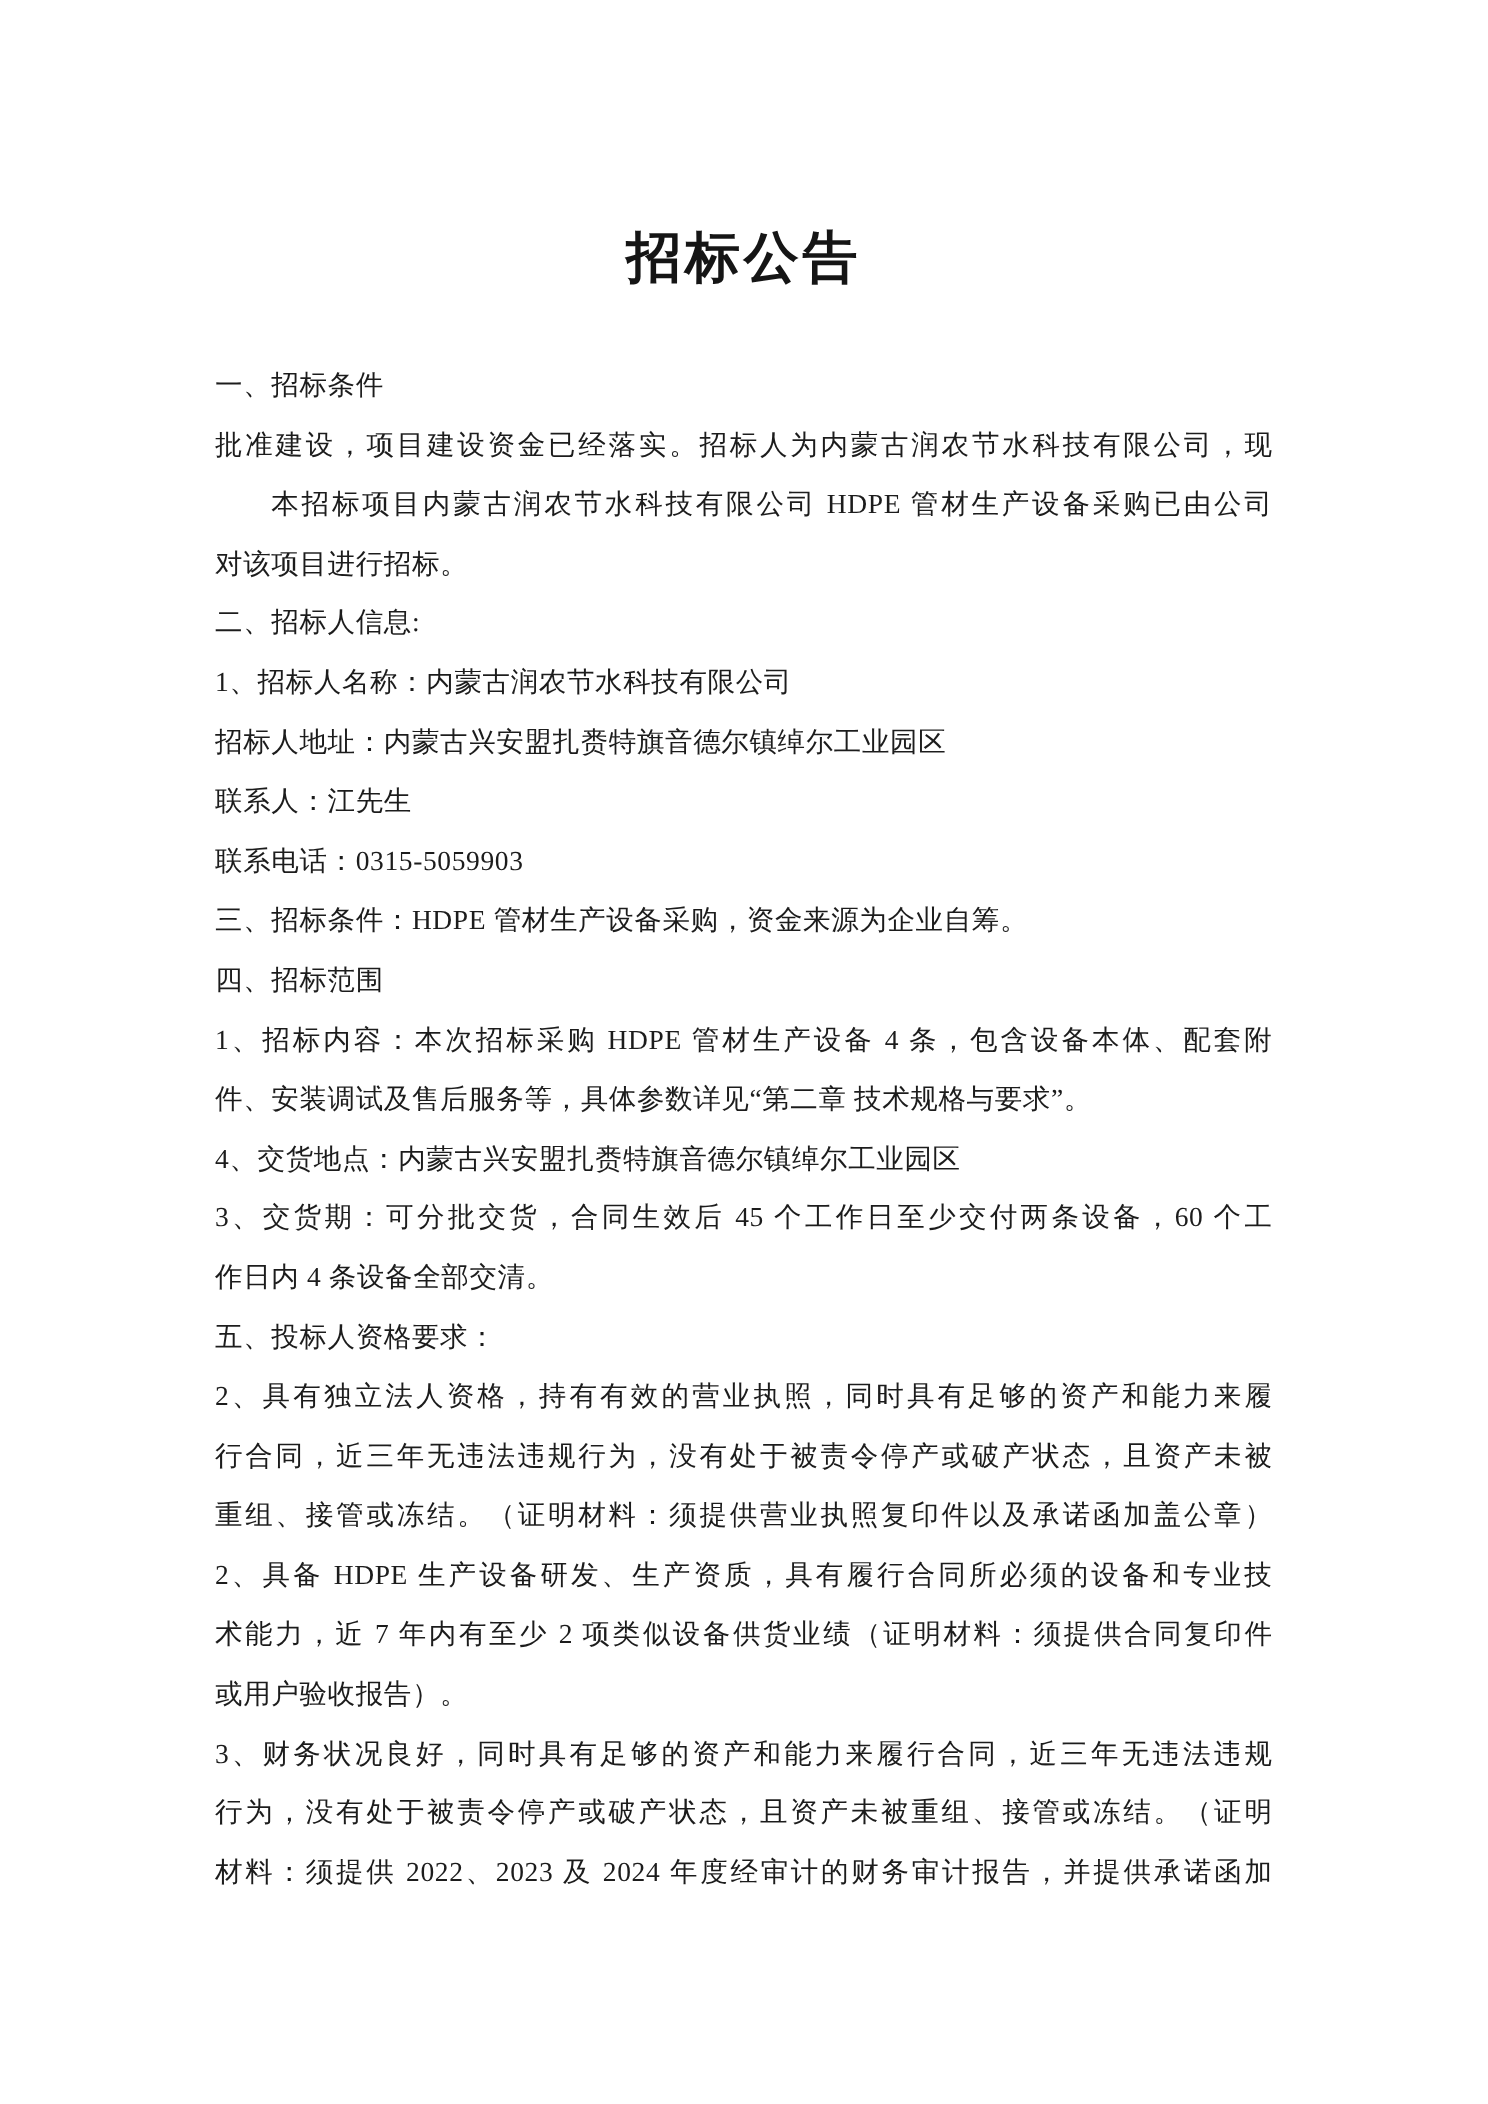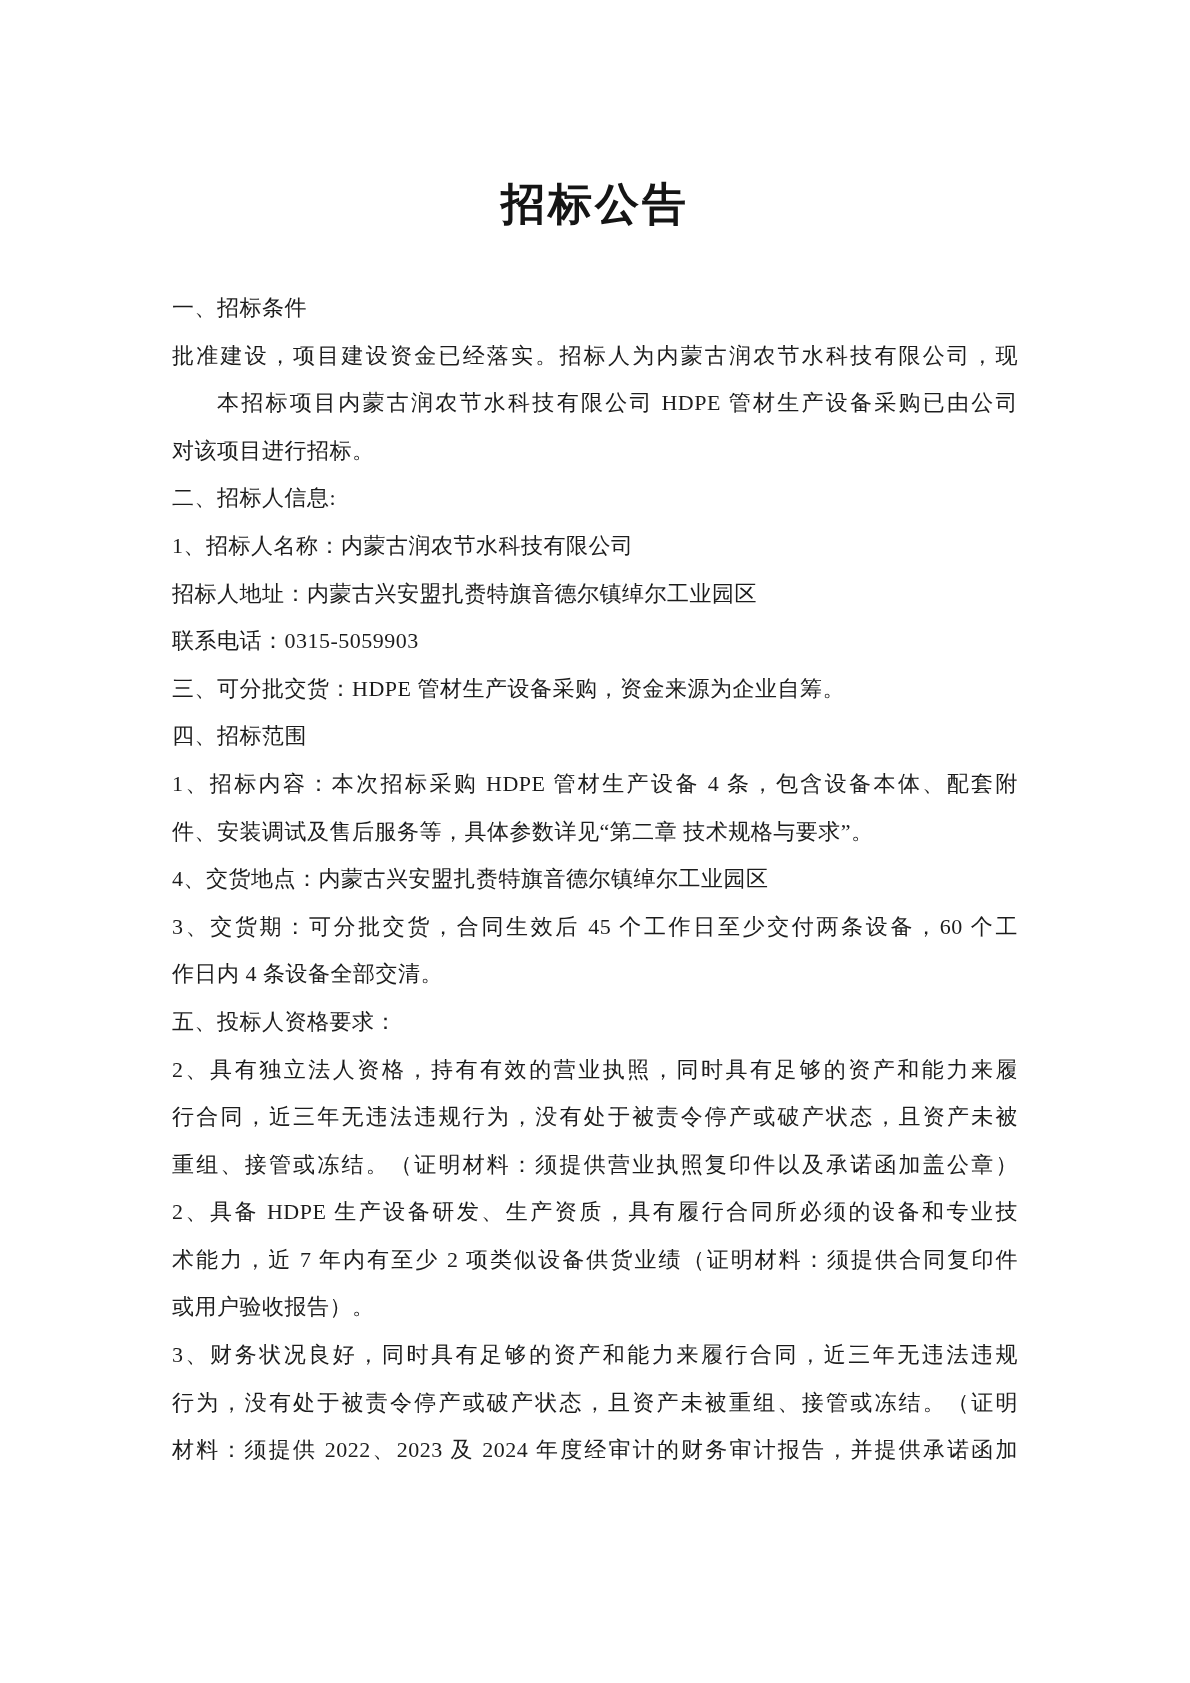--- a/index.html
+++ b/index.html
@@ -21,21 +21,20 @@
     position: absolute;
     top: 176px;
     left: 0;
     width: 100%;
     text-align: center;
     font-size: 44px;
     font-weight: 700;
     letter-spacing: 3px;
     line-height: 62px;
     color: #151515;
-    font-family: Liberation Mono, monospace;
   }
   .doc-body {
     position: absolute;
     top: 284px;
     left: 172px;
     width: 846px;
   }
   .text-line {
     height: 47.6px;
     line-height: 47.6px;
@@ -59,22 +58,23 @@
 <div class="page">
   <div class="doc-title">招标公告</div>
   <div class="doc-body">
       <div class="text-line">一、招标条件</div>
       <div class="text-line justify">批准建设，项目建设资金已经落实。招标人为内蒙古润农节水科技有限公司，现</div>
       <div class="text-line justify indent">本招标项目内蒙古润农节水科技有限公司 HDPE 管材生产设备采购已由公司</div>
       <div class="text-line">对该项目进行招标。</div>
       <div class="text-line">二、招标人信息:</div>
       <div class="text-line">1、招标人名称：内蒙古润农节水科技有限公司</div>
       <div class="text-line">招标人地址：内蒙古兴安盟扎赉特旗音德尔镇绰尔工业园区</div>
+      <div class="text-line">联系人：江先生</div>
       <div class="text-line">联系电话：0315-5059903</div>
-      <div class="text-line">三、可分批交货：HDPE 管材生产设备采购，资金来源为企业自筹。</div>
+      <div class="text-line">三、招标条件：HDPE 管材生产设备采购，资金来源为企业自筹。</div>
       <div class="text-line">四、招标范围</div>
       <div class="text-line justify">1、招标内容：本次招标采购 HDPE 管材生产设备 4 条，包含设备本体、配套附</div>
       <div class="text-line">件、安装调试及售后服务等，具体参数详见“第二章 技术规格与要求”。</div>
       <div class="text-line">4、交货地点：内蒙古兴安盟扎赉特旗音德尔镇绰尔工业园区</div>
       <div class="text-line justify">3、交货期：可分批交货，合同生效后 45 个工作日至少交付两条设备，60 个工</div>
       <div class="text-line">作日内 4 条设备全部交清。</div>
       <div class="text-line">五、投标人资格要求：</div>
       <div class="text-line justify">2、具有独立法人资格，持有有效的营业执照，同时具有足够的资产和能力来履</div>
       <div class="text-line justify">行合同，近三年无违法违规行为，没有处于被责令停产或破产状态，且资产未被</div>
       <div class="text-line justify">重组、接管或冻结。（证明材料：须提供营业执照复印件以及承诺函加盖公章）</div>

